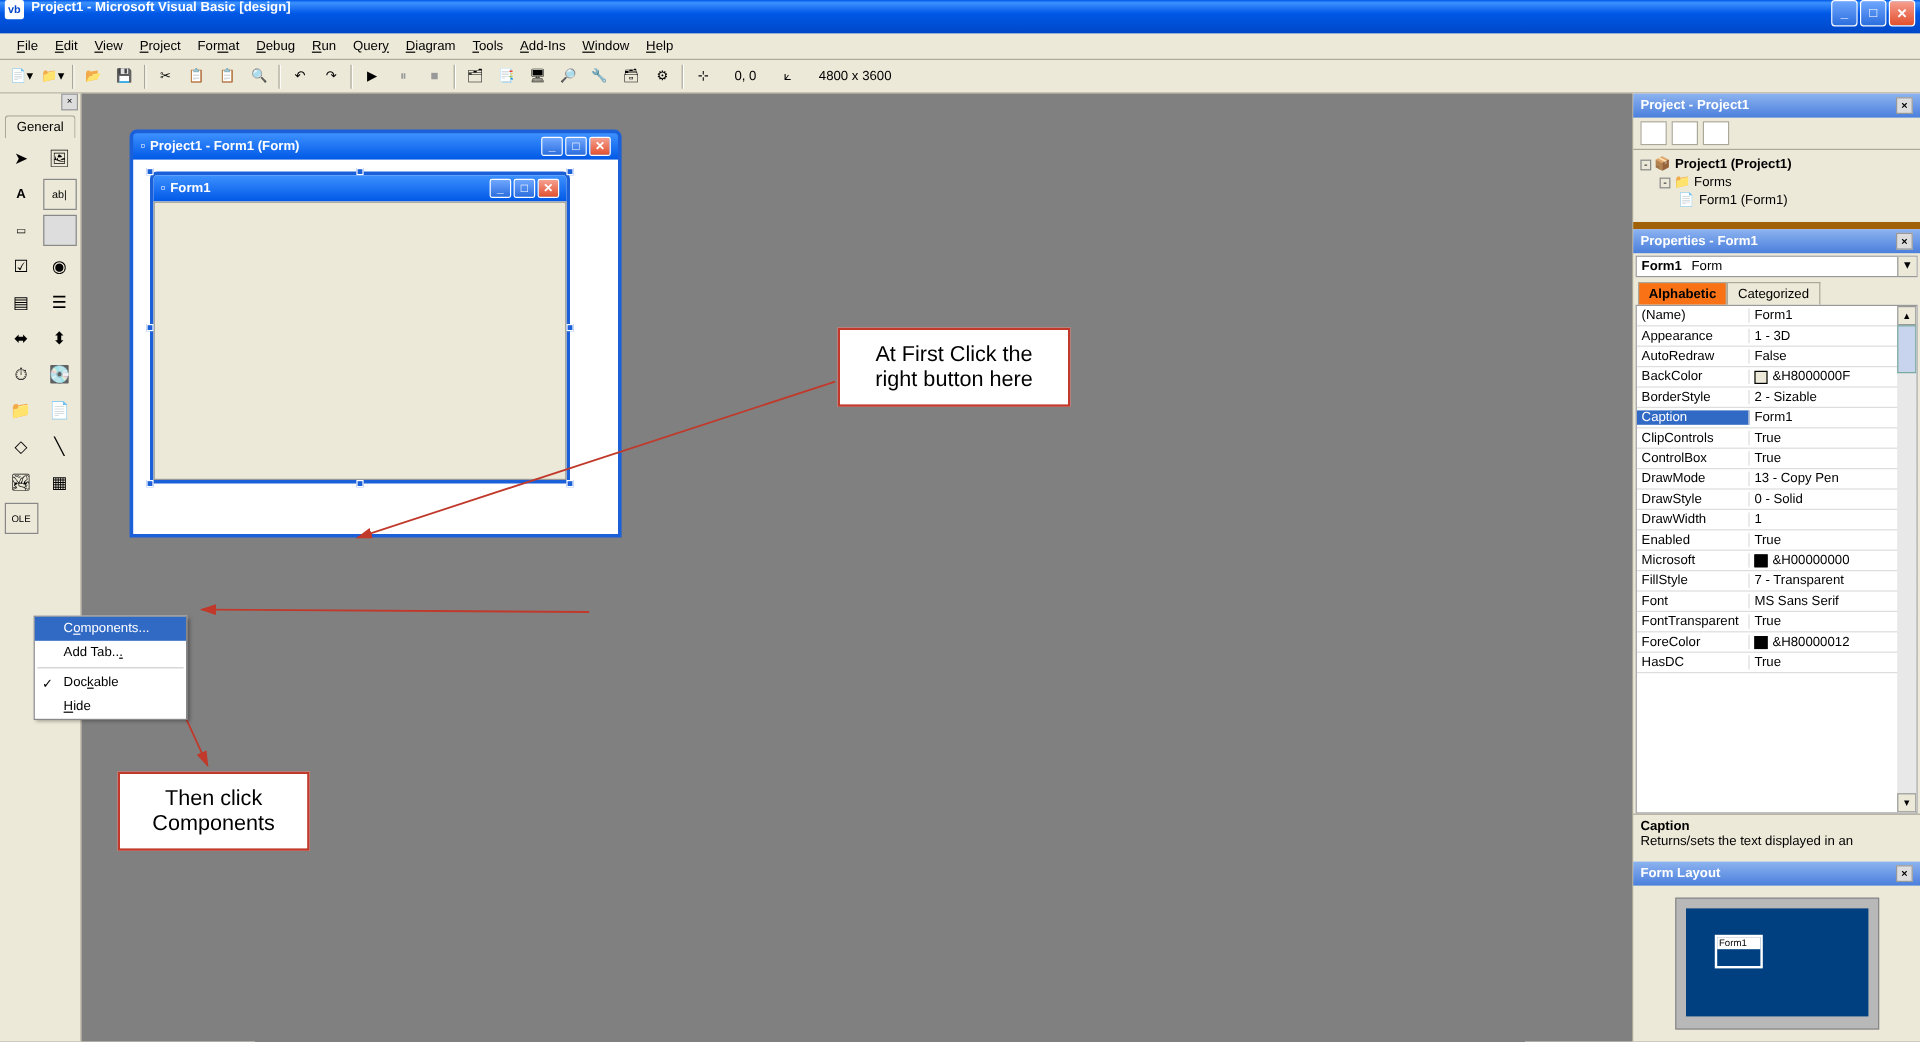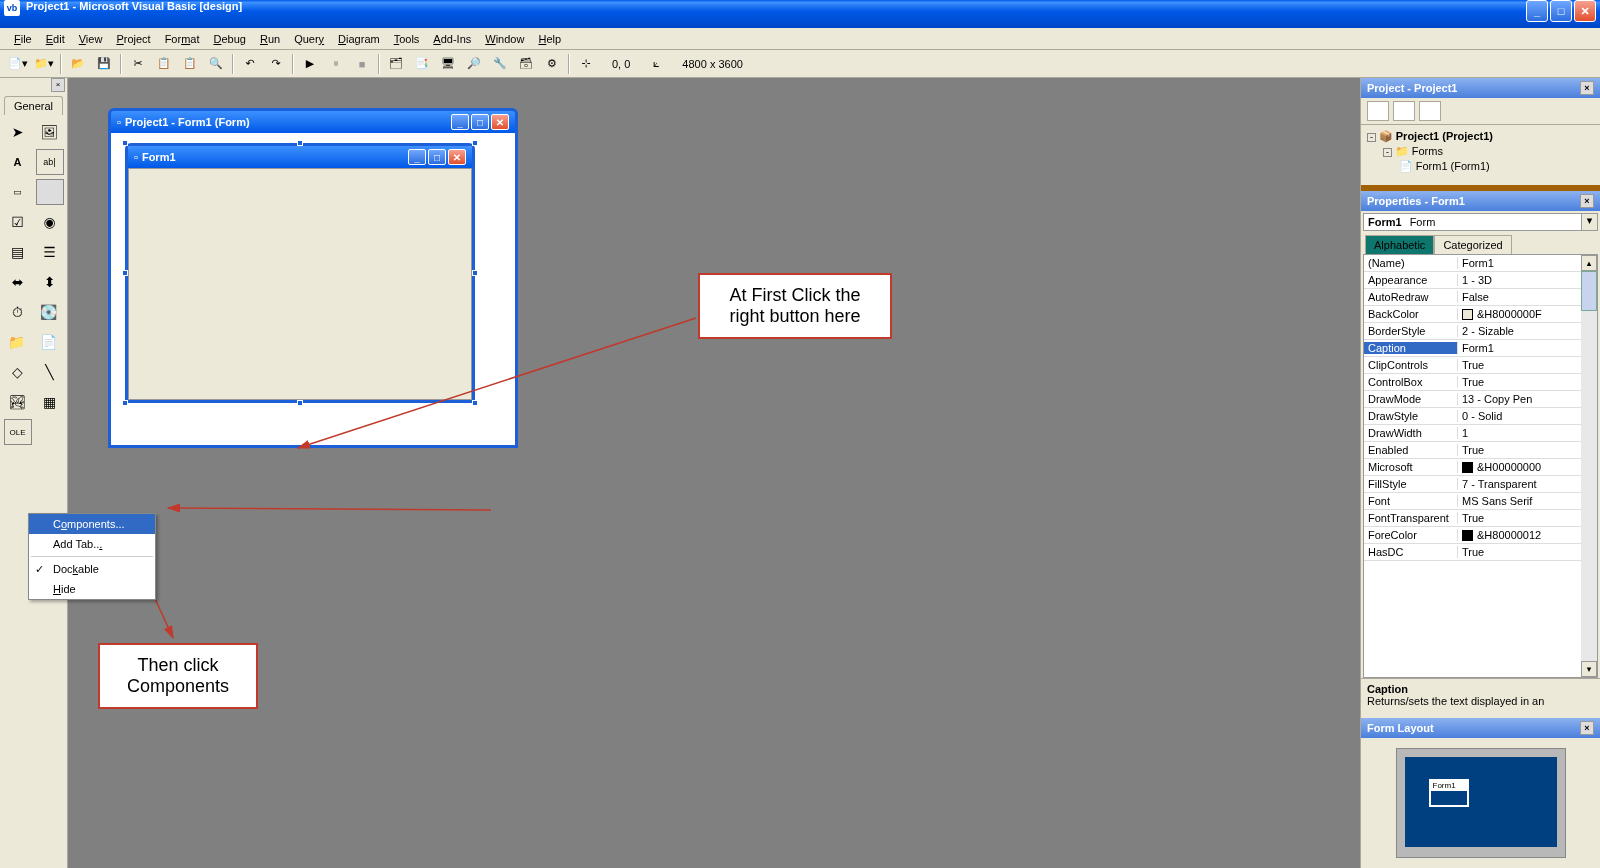--- a/index.html
+++ b/index.html
@@ -56,21 +56,21 @@
 .tree-indent2 { padding-left: 32px; }
 .tree-box { display: inline-block; width: 9px; height: 9px; border: 1px solid #888; text-align: center; line-height: 7px; font-size: 9px; margin-right: 3px; vertical-align: middle; }
 
 .prop-combo { display: flex; border: 1px solid #999; margin: 2px; background: #fff; }
 .prop-combo .bold { font-weight: bold; padding: 2px 4px; }
 .prop-combo .type { padding: 2px 4px; flex: 1; }
 .prop-combo .dd { width: 16px; background: #ece9d8; border-left: 1px solid #999; text-align: center; cursor: default; }
 
 .prop-tabs { display: flex; padding: 2px 4px 0; }
 .prop-tab { padding: 3px 8px; border: 1px solid #aca899; background: #ece9d8; cursor: default; border-bottom: none; }
-.prop-tab.active { background: #0f766e; }
+.prop-tab.active { background: #f97316; font-weight: bold; }
 
 .prop-grid { flex: 1; overflow-y: auto; border: 1px solid #999; margin: 0 2px; background: #fff; position: relative; }
 .prop-row { display: flex; border-bottom: 1px solid #ddd; font-size: 11px; height: 17px; align-items: center; }
 .prop-row .k { width: 94px; padding: 0 4px; border-right: 1px solid #ddd; overflow: hidden; white-space: nowrap; }
 .prop-row .v { flex: 1; padding: 0 4px; overflow: hidden; white-space: nowrap; }
 .prop-row.selected .k { background: #316ac5; color: white; }
 .prop-row .swatch { display: inline-block; width: 11px; height: 11px; border: 1px solid #000; vertical-align: middle; margin-right: 4px; }
 
 .prop-desc { padding: 4px 6px; border-top: 1px solid #aca899; height: 40px; }
 .prop-desc b { font-weight: bold; display: block; }

